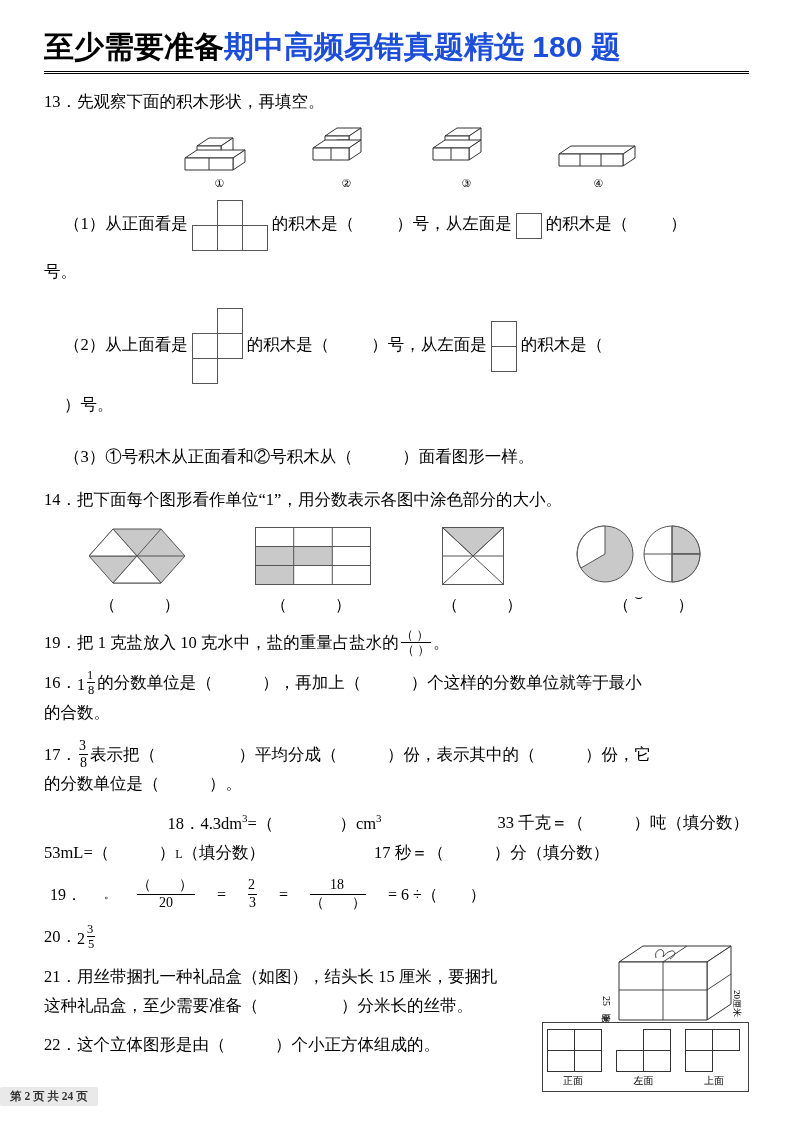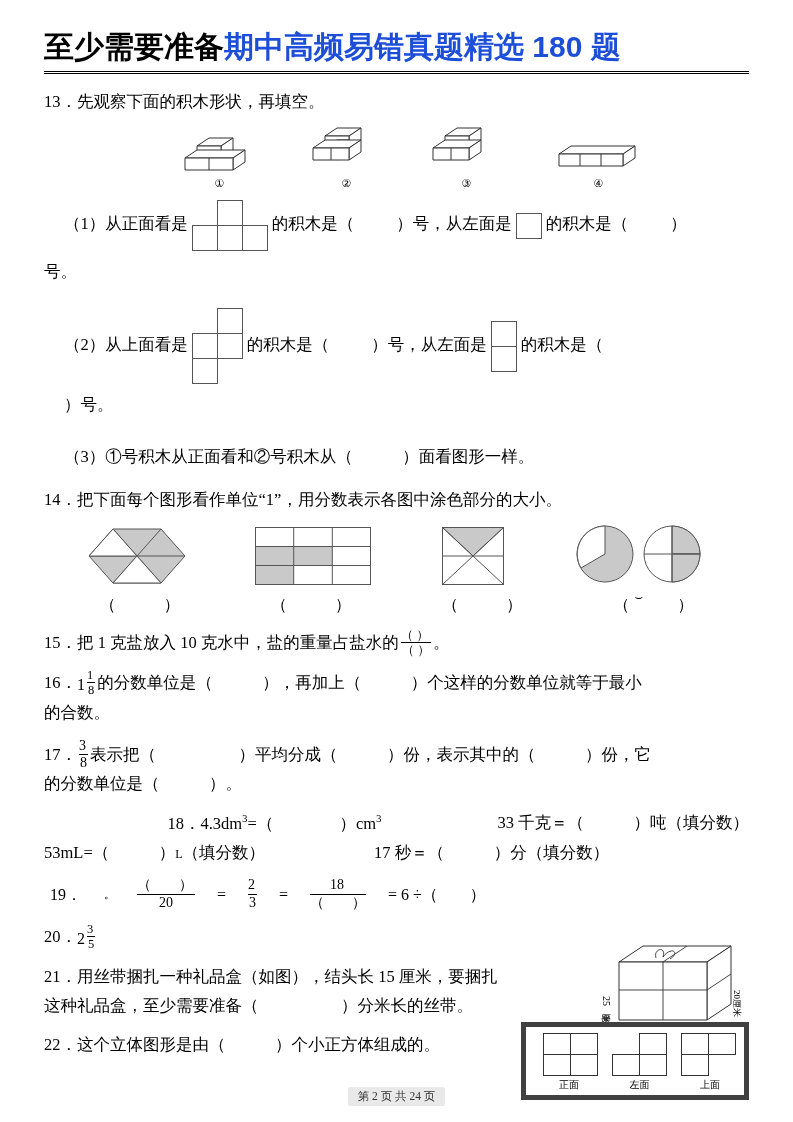--- a/index.html
+++ b/index.html
@@ -96,33 +96,33 @@
   .eq .f{
     display:inline-block;text-align:center;font-size:14px;line-height:1.2;
   }
   .eq .f .den{border-top:1px solid #000;display:block;}
   
   .giftbox{
     position:absolute;right:44px;top:940px;
   }
   .lastfig{
     position:absolute;right:44px;top:1022px;
-    border:5px solid #404040;padding:6px 8px 3px 17px;
+    border:1px solid #404040;padding:6px 8px 3px 4px;
     background:#fff;
   }
   .lastfig .row{display:flex;gap:14px;}
   .lastfig .cap{display:flex;gap:14px;font-size:10px;justify-content:space-between;margin-top:2px;}
   .lastfig .cap span{width:52px;text-align:center;}
   .mini td{width:26px;height:20px;border:1px solid #333;padding:0;}
   .mini{border-collapse:collapse;}
   .mini td.e{border:none;}
   
   .footer{
     position:absolute;left:0;right:0;bottom:16px;
-    text-align:center;font-size:11.5px;color:#333;
+    font-size:11.5px;color:#333;font-weight:bold;
   }
   .footer .box{
     display:inline-block;background:#e9e9e9;padding:2px 10px;border-radius:2px;
   }
   .vert{
     writing-mode:vertical-rl;
     font-size:10px;
   }
 </style>
 </head>
@@ -314,21 +314,21 @@
     </div>
   </div>
   <div class="ans14">
     <span>（　　　）</span>
     <span>（　　　）</span>
     <span>（　　　）</span>
     <span>（　　　）</span>
   </div>
 
   <div class="q" style="margin-top:12px;">
-    <span>15．把 1 克盐放入 10 克水中，盐的重量占盐水的</span><span class="frac"><span class="num">（ ）</span><span class="den">（ ）</span></span><span>。</span>
+    <span>19．把 1 克盐放入 10 克水中，盐的重量占盐水的</span><span class="frac"><span class="num">（ ）</span><span class="den">（ ）</span></span><span>。</span>
   </div>
 
   <div class="q">
     <span>16．</span><span class="mixed"><span class="whole">1</span><span class="frac"><span class="num">1</span><span class="den">8</span></span></span><span>的分数单位是（　　　），再加上（　　　）个这样的分数单位就等于最小</span>
     <div>的合数。</div>
   </div>
 
   <div class="q">
     <span>17．</span><span class="frac big"><span class="num">3</span><span class="den">8</span></span><span>表示把（　　　　　）平均分成（　　　）份，表示其中的（　　　）份，它</span>
     <div>的分数单位是（　　　）。</div>

